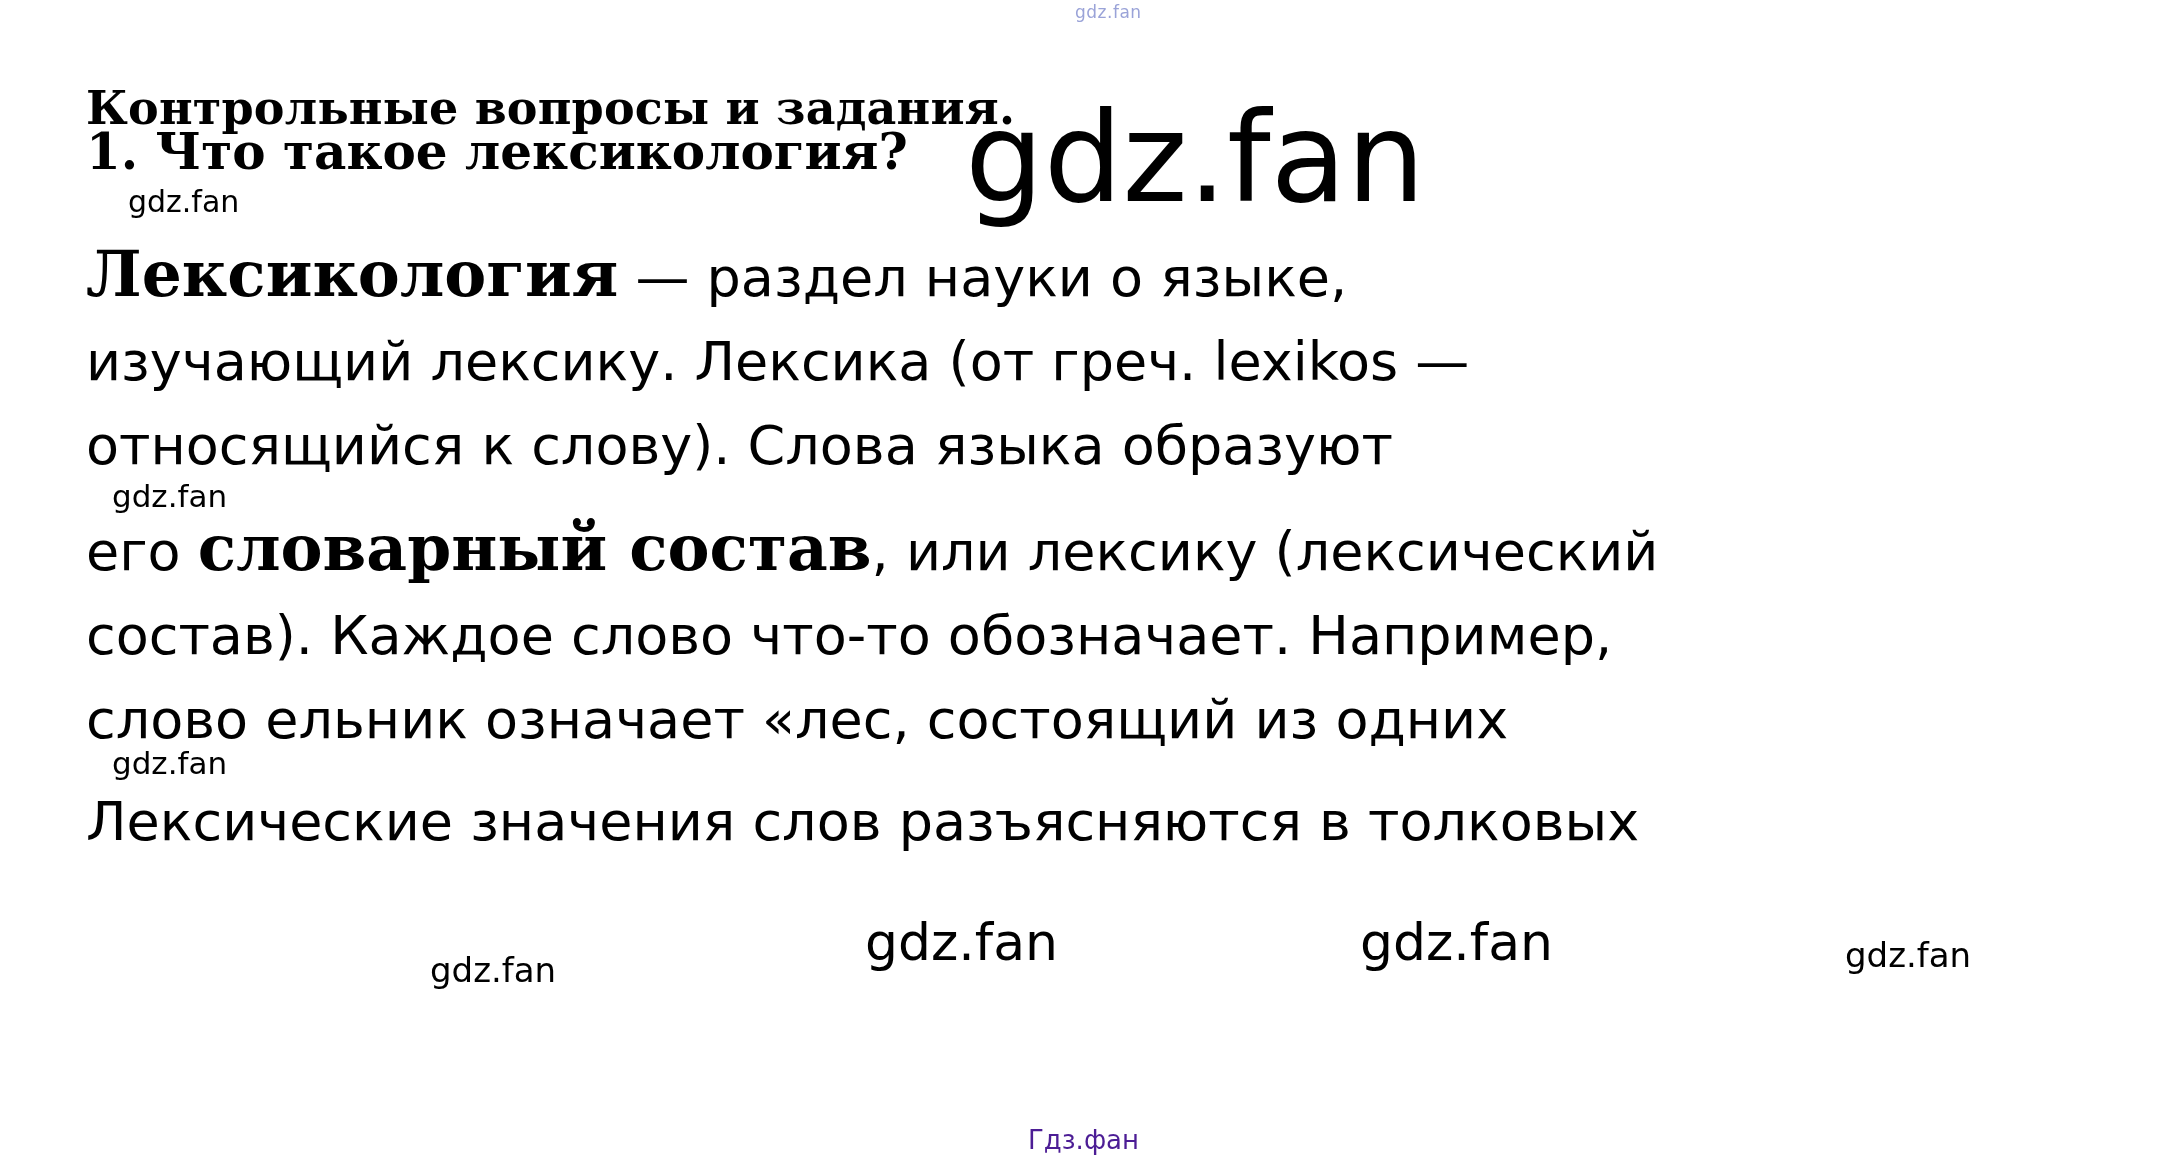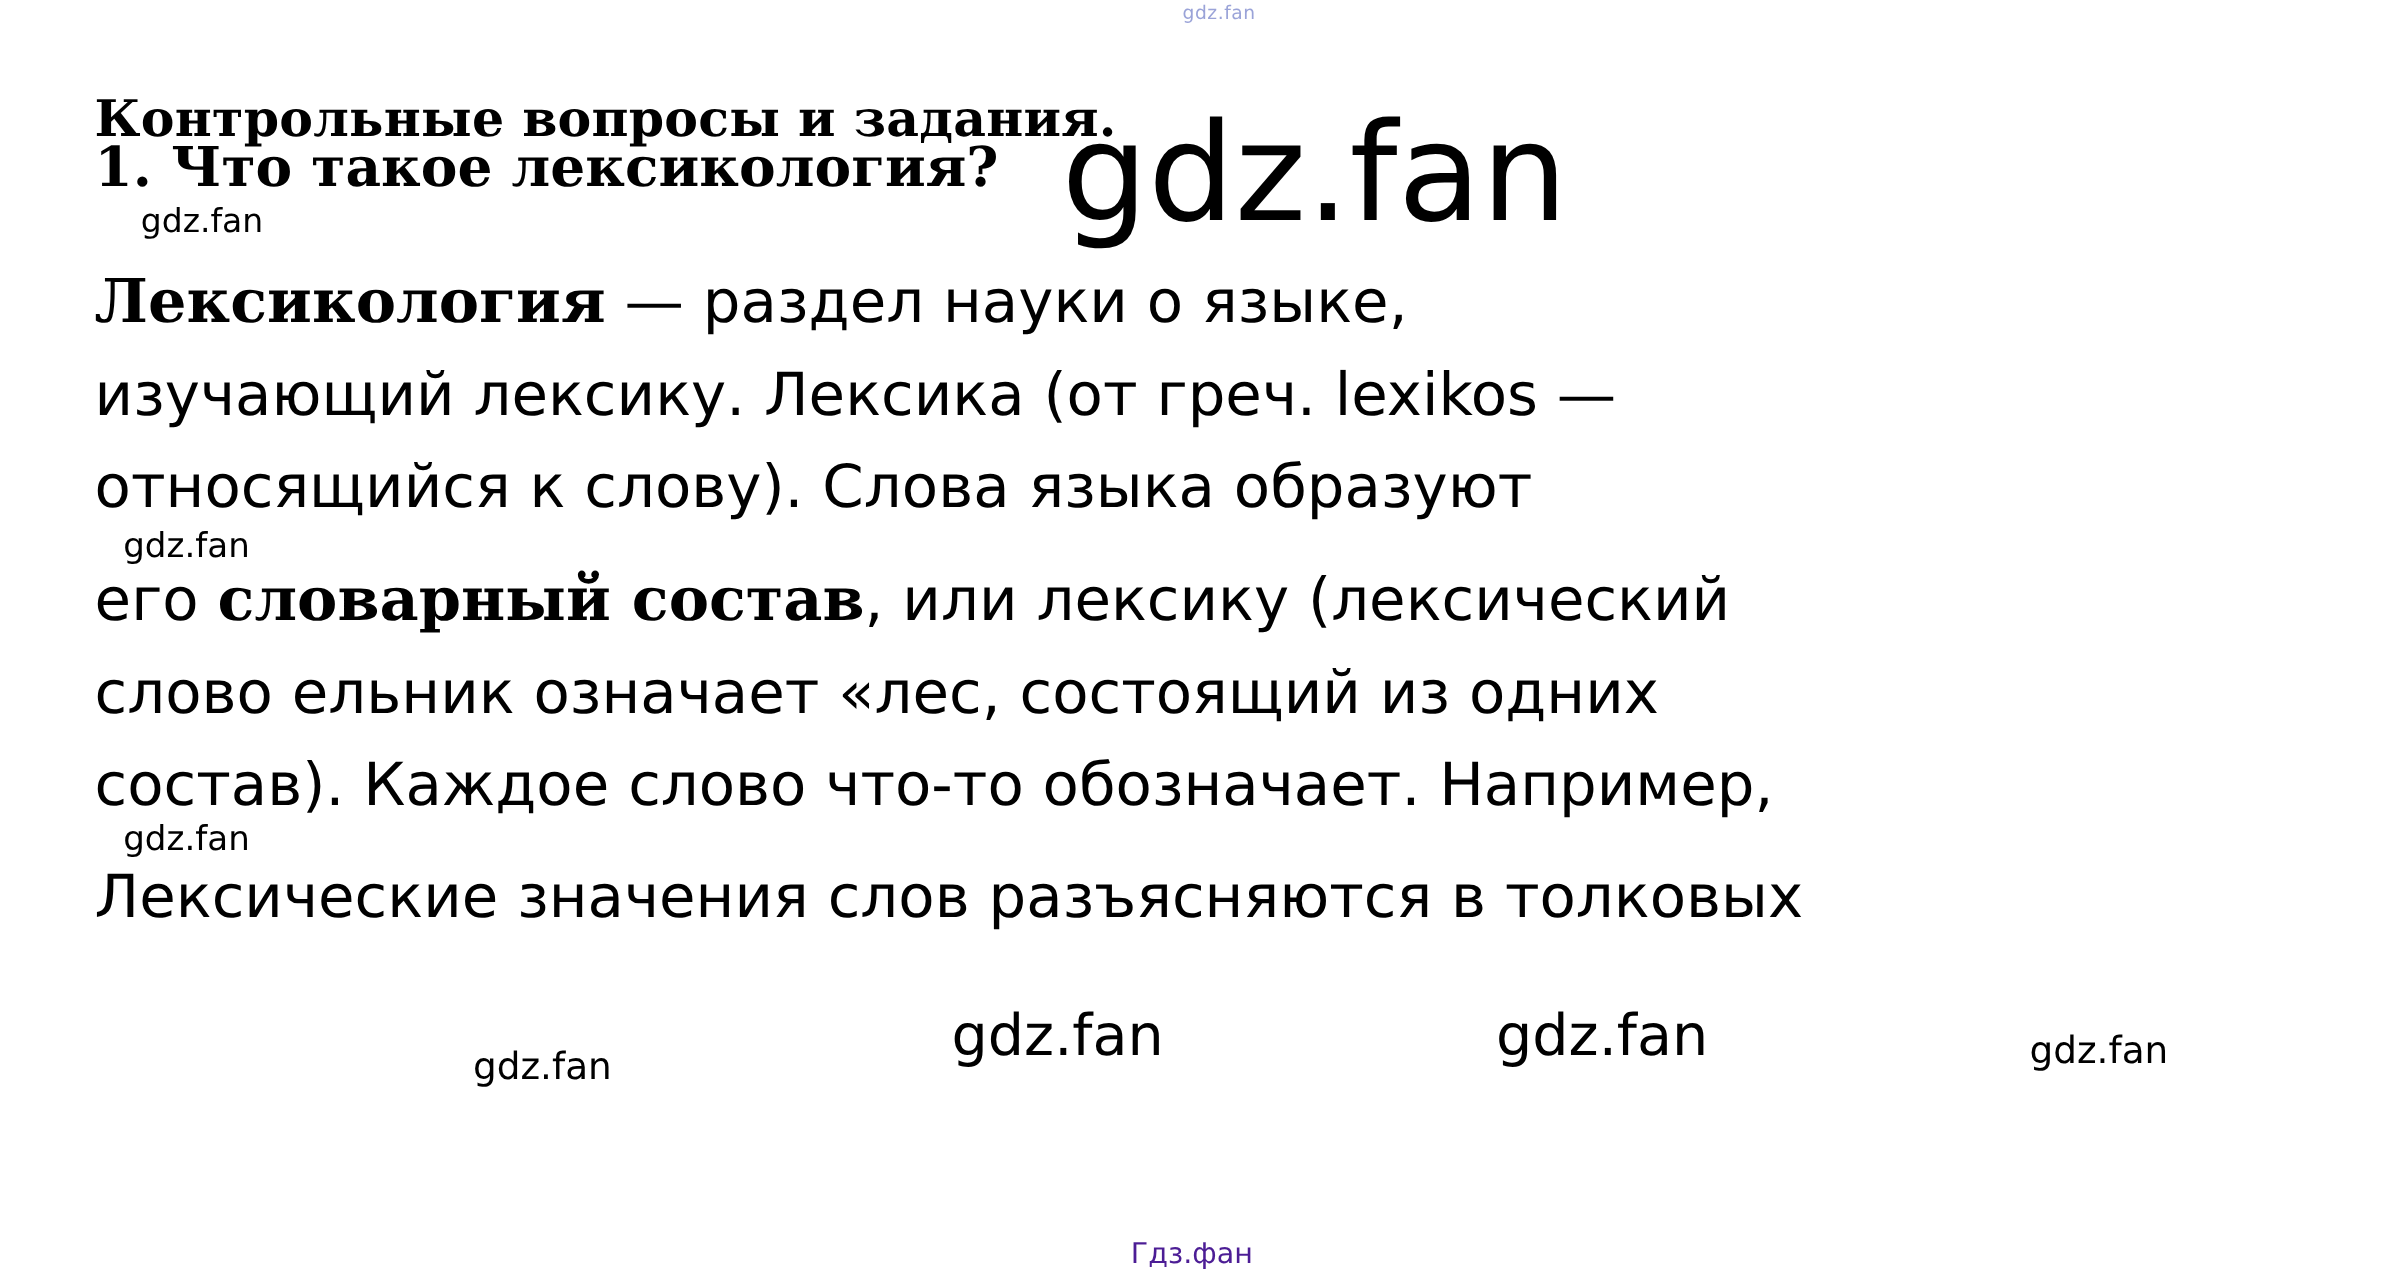--- a/index.html
+++ b/index.html
@@ -94,21 +94,21 @@
     left: 86px;
     top: 232px;
     width: 1990px;
     font-family: "DejaVu Sans", sans-serif;
     font-size: 54px;
     line-height: 84px;
   }
   .body-text .b {
     font-family: "DejaVu Serif", serif;
     font-weight: bold;
-    font-size: 55px;
+    font-size: 63px;
   }
   .line { white-space: nowrap; }
   .line-spacer { height: 18px; }
 </style>
 </head>
 <body>
 
 <div class="page">
 
   <div class="wm-top">gdz.fan</div>
@@ -117,22 +117,22 @@
   <div class="question">1. Что такое лексикология?</div>
 
   <div class="wm-big">gdz.fan</div>
 
   <div class="body-text" id="answer-body">
       <div class="line"><span class="b">Лексикология</span><span> — раздел науки о языке,</span></div>
       <div class="line"><span>изучающий лексику. Лексика (от греч. lexikos —</span></div>
       <div class="line"><span>относящийся к слову). Слова языка образуют</span></div>
       <div class="line-spacer"></div>
       <div class="line"><span>его </span><span class="b">словарный состав</span><span>, или лексику (лексический</span></div>
+      <div class="line"><span>состав). Каждое слово что-то обозначает. Например,</span></div>
       <div class="line"><span>слово ельник означает «лес, состоящий из одних</span></div>
-      <div class="line"><span>состав). Каждое слово что-то обозначает. Например,</span></div>
       <div class="line-spacer"></div>
       <div class="line"><span>Лексические значения слов разъясняются в толковых</span></div>
     </div>
 
   <div class="wm-small wm-a">gdz.fan</div>
   <div class="wm-small wm-b">gdz.fan</div>
   <div class="wm-small wm-c">gdz.fan</div>
   <div class="wm-small wm-d">gdz.fan</div>
   <div class="wm-small wm-e">gdz.fan</div>
   <div class="wm-small wm-f">gdz.fan</div>

